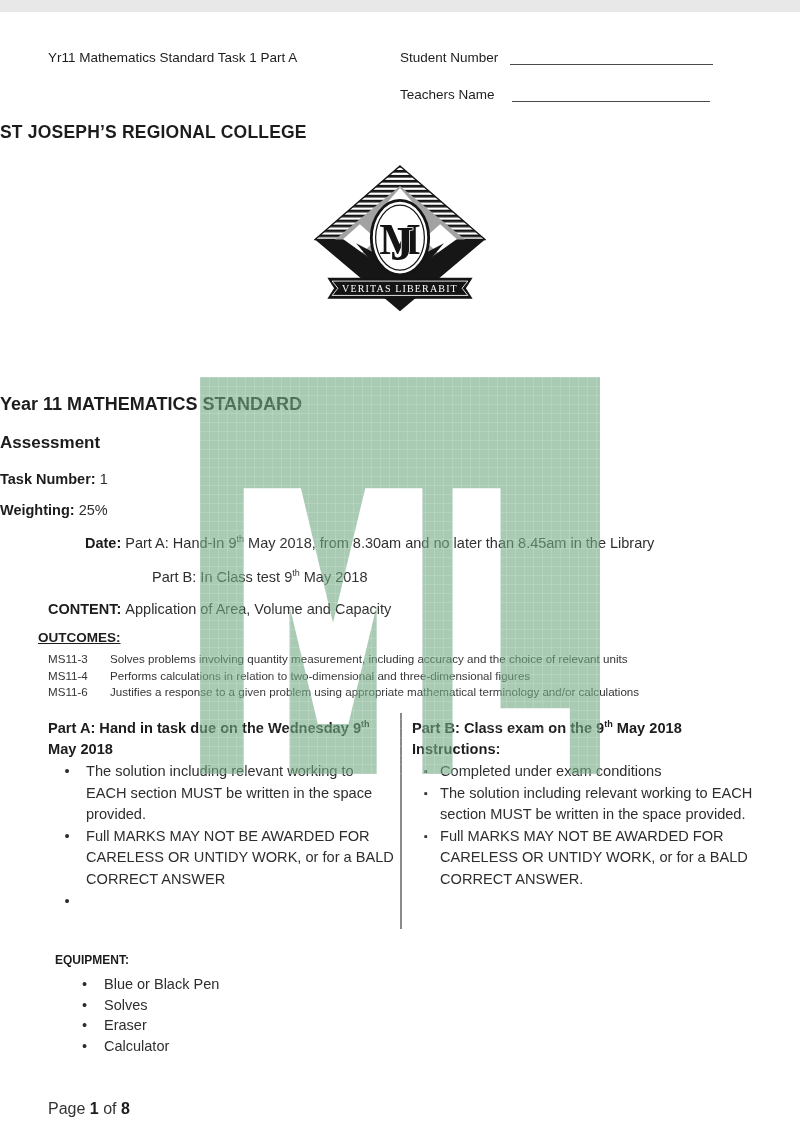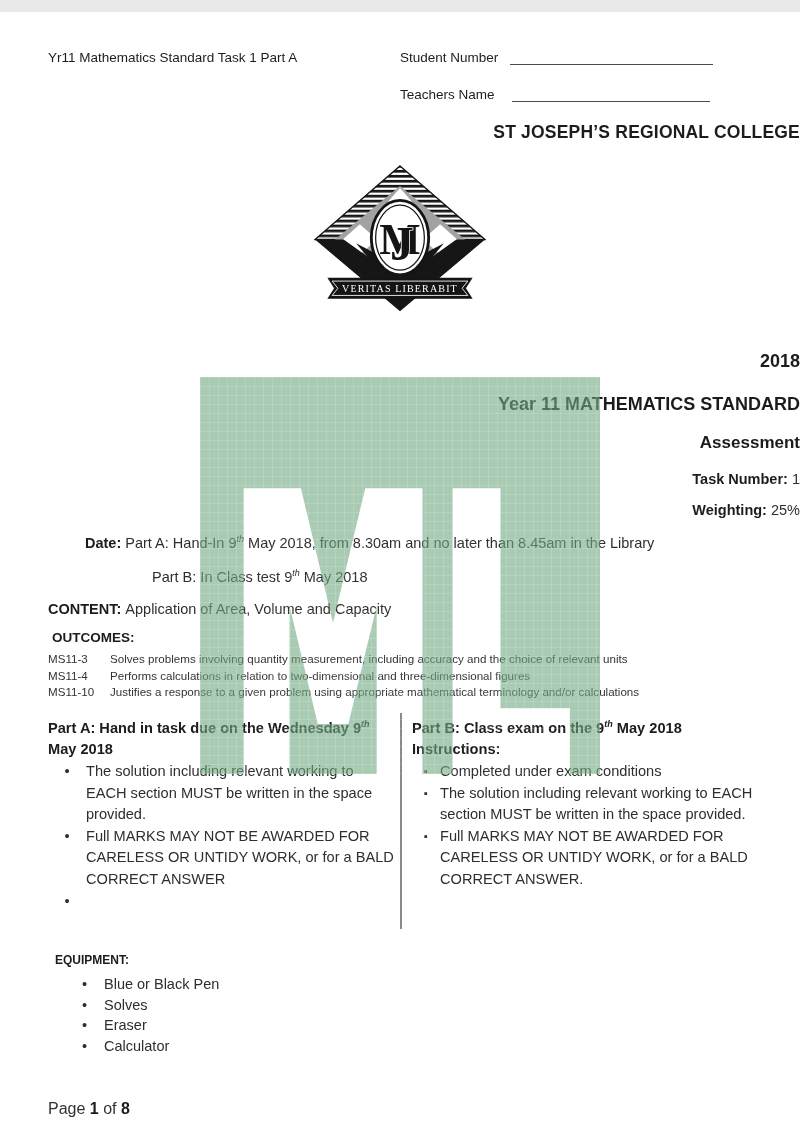--- a/index.html
+++ b/index.html
@@ -2,43 +2,43 @@
 <html><head>
 <meta charset="utf-8">
 <style>
   html,body{margin:0;padding:0;background:#e8e8e8;}
   .page{
     position:relative;width:800px;height:1133px;background:#ffffff;
     margin:12px auto;overflow:hidden;
     font-family:"Liberation Sans","DejaVu Sans",sans-serif;color:#2e2e2e;
   }
   .abs{position:absolute;}
-  .center{left:0;right:0;text-align:right;}
+  .center{left:0;right:0;text-align:left;}
   .b{font-weight:bold;color:#1c1c1c;}
-  sup{font-size:.62em;font-style:italic;}
+  sup{font-size:.62em;}
 
   .doc-title{left:48px;top:38px;font-size:13.5px;color:#1d1d1d;}
   .fill-row{left:400px;font-size:13.5px;color:#1d1d1d;white-space:nowrap;}
   .fill-line{display:inline-block;height:14px;border-bottom:1.4px solid #4a4a4a;vertical-align:bottom;}
 
   .college-title{top:110px;font-size:17.5px;letter-spacing:.2px;}
 
   .logo{left:314px;top:153px;width:172px;height:155px;}
 
   .year-line{top:339px;font-size:18px;}
   .banner-title{top:382px;font-size:18px;}
   .banner-sub{top:421px;font-size:17px;}
   .task-line{top:459px;font-size:14.5px;}
   .weight-line{top:490px;font-size:14.5px;}
 
   .date-line{left:85px;top:522px;font-size:14.5px;}
   .partb-line{left:152px;top:556px;font-size:14.5px;}
   .content-line{left:48px;top:589px;font-size:14.5px;}
 
-  .outcomes-head{left:52px;top:618px;font-size:13.5px;}
+  .outcomes-head{left:38px;top:618px;font-size:13.5px;text-decoration:underline;}
   .outcomes{left:48px;top:639px;width:710px;font-size:11.6px;line-height:16.5px;color:#333;}
   .outcome-row{display:flex;}
   .outcome-code{width:62px;flex:0 0 62px;}
   .outcome-text{flex:1;}
 
   .col{top:702px;font-size:14.6px;line-height:21.6px;}
   .col-a{left:48px;width:348px;}
   .col-b{left:412px;width:352px;}
   .col-head{font-weight:bold;color:#1c1c1c;}
   .divider{left:400px;top:701px;width:2px;height:216px;background:#8a8a8a;}
@@ -109,21 +109,20 @@
 
       <text x="90" y="93" text-anchor="middle" font-family="Liberation Serif, DejaVu Serif, serif" font-size="46" font-weight="bold" fill="#141414">M</text>
       <text x="92" y="99" text-anchor="middle" font-family="Liberation Serif, DejaVu Serif, serif" font-size="50" font-weight="bold" fill="#141414" stroke="#ffffff" stroke-width="1.6" paint-order="stroke">J</text>
 
       <polygon points="14,118 166,118 159,129 166,140 14,140 21,129" fill="#141414"></polygon>
       <polygon points="19,121.5 161,121.5 155,129 161,136.5 19,136.5 25,129" fill="none" stroke="#ffffff" stroke-width="0.9"></polygon>
       <text x="90" y="133" text-anchor="middle" font-family="Liberation Serif, DejaVu Serif, serif" font-size="10.5" letter-spacing="1.2" fill="#ffffff">VERITAS LIBERABIT</text>
     </svg>
   </div>
 
-  <div class="abs center year-line b">2018</div>
 
   <div class="abs center banner-title b">Year 11 MATHEMATICS STANDARD</div>
   <div class="abs center banner-sub b">Assessment</div>
   <div class="abs center task-line">
     <span class="b">Task Number:</span><span> 1</span>
   </div>
   <div class="abs center weight-line">
     <span class="b">Weighting:</span><span> 25%</span>
   </div>
 
@@ -141,21 +140,21 @@
   <div class="abs outcomes">
     <div class="outcome-row">
       <span class="outcome-code">MS11-3</span>
       <span class="outcome-text">Solves problems involving quantity measurement, including accuracy and the choice of relevant units</span>
     </div>
     <div class="outcome-row">
       <span class="outcome-code">MS11-4</span>
       <span class="outcome-text">Performs calculations in relation to two-dimensional and three-dimensional figures</span>
     </div>
     <div class="outcome-row">
-      <span class="outcome-code">MS11-10</span>
+      <span class="outcome-code">MS11-6</span>
       <span class="outcome-text">Justifies a response to a given problem using appropriate mathematical terminology and/or calculations</span>
     </div>
   </div>
 
   <div class="abs col col-a">
     <div class="col-head">
       <span>Part A: Hand in task due on the Wednesday 9</span><sup>th</sup><span> May 2018</span>
     </div>
     <div class="bullet-row">
       <span class="bullet-dot">•</span>

